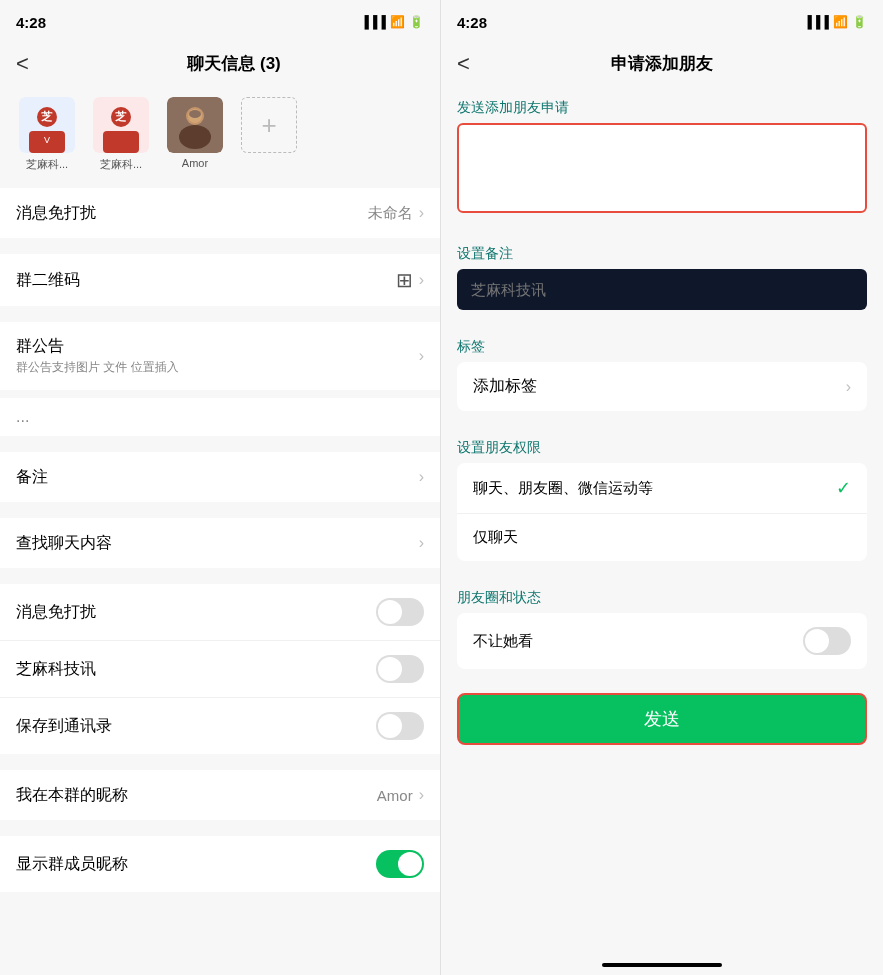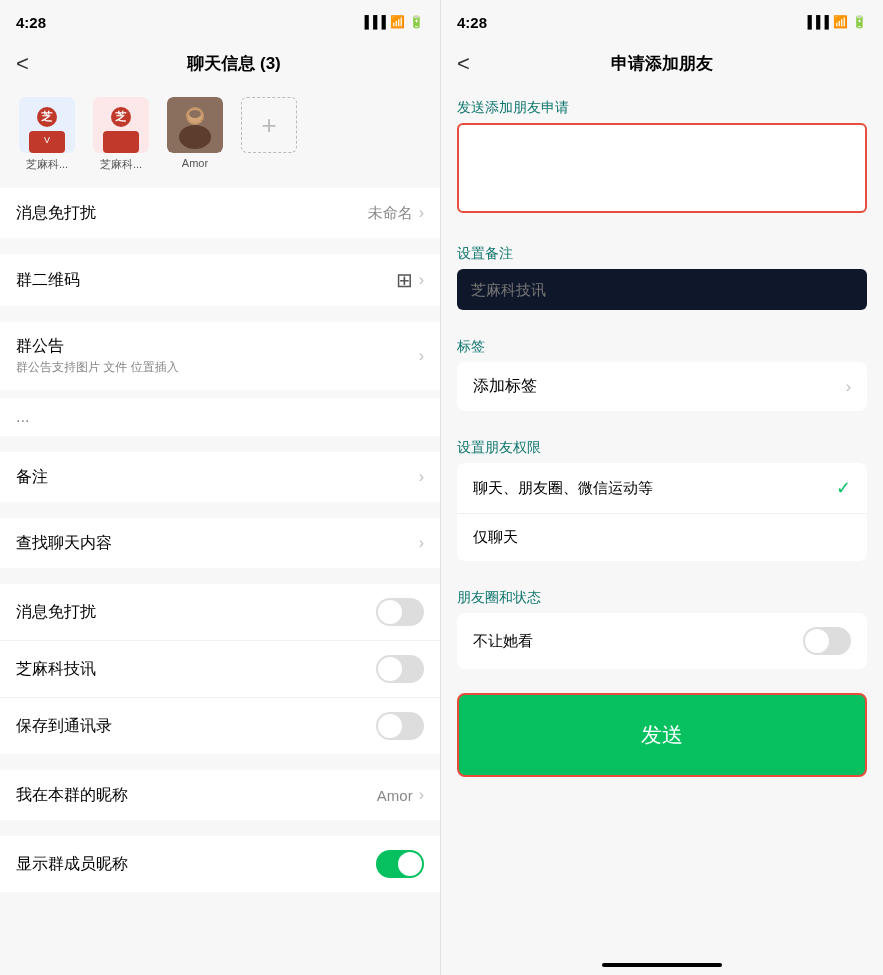--- a/index.html
+++ b/index.html
@@ -336,22 +336,22 @@
       justify-content: space-between;
       padding: 14px 16px;
     }
 
     .send-btn {
       background: #07c160;
       color: #fff;
       border: none;
       border-radius: 8px;
       width: 100%;
-      padding: 26px;
-      font-size: 21px;
+      padding: 12px;
+      font-size: 18px;
       font-weight: 500;
       cursor: pointer;
       border: 2.5px solid #e74c3c;
       margin: 0 0 16px 0;
     }
 
     .bottom-indicator {
       height: 20px;
       display: flex;
       align-items: center;

